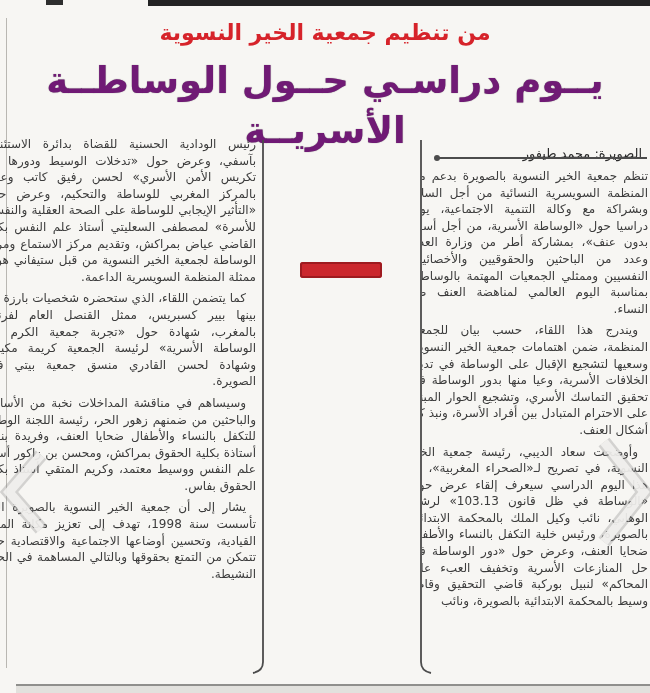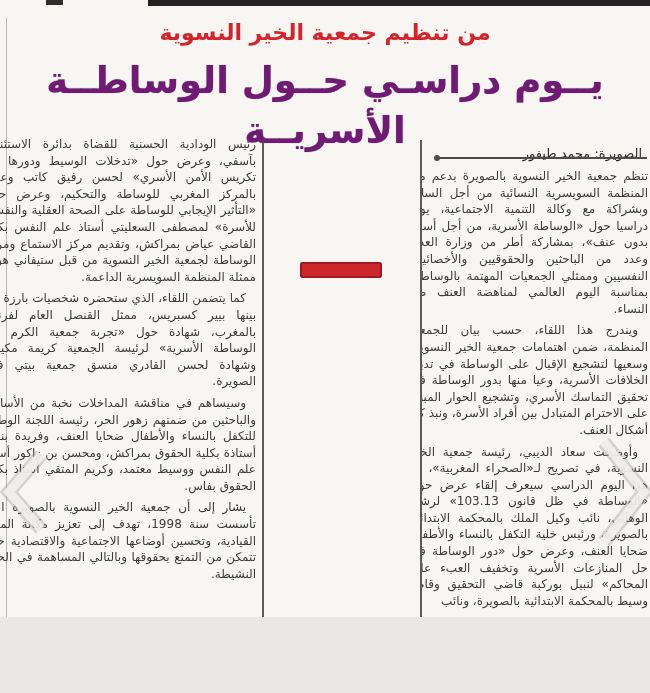--- a/index.html
+++ b/index.html
@@ -1,16 +1,16 @@
 <!DOCTYPE html>
 <html lang="ar"><head>
 <meta charset="utf-8">
 <style>
   html,body{margin:0;padding:0;background:#e9e8e5;}
-  .page{position:relative;width:650px;height:617px;background:#f7f6f3;overflow:hidden;
+  .page{position:relative;width:650px;height:693px;background:#f7f6f3;overflow:hidden;
         font-family:"DejaVu Sans","Liberation Sans",sans-serif;}
   
   .top-strip{position:absolute;left:148px;top:0;right:0;height:6px;background:#232323;}
   .top-mark{position:absolute;left:46px;top:0;width:17px;height:5px;background:#2e2e2e;}
   .left-edge{position:absolute;left:6px;top:18px;height:650px;width:1px;background:#b9b7b2;}
   .bottom-bar{position:absolute;left:16px;right:0;top:684px;height:9px;background:#e2e1dd;border-top:2px solid #8f8f8c;}
   
   .kicker{position:absolute;left:0;top:20px;width:650px;text-align:center;direction:rtl;
           font-weight:bold;font-size:22px;letter-spacing:0;}
   .headline{position:absolute;left:10px;top:56px;width:630px;text-align:center;direction:rtl;

